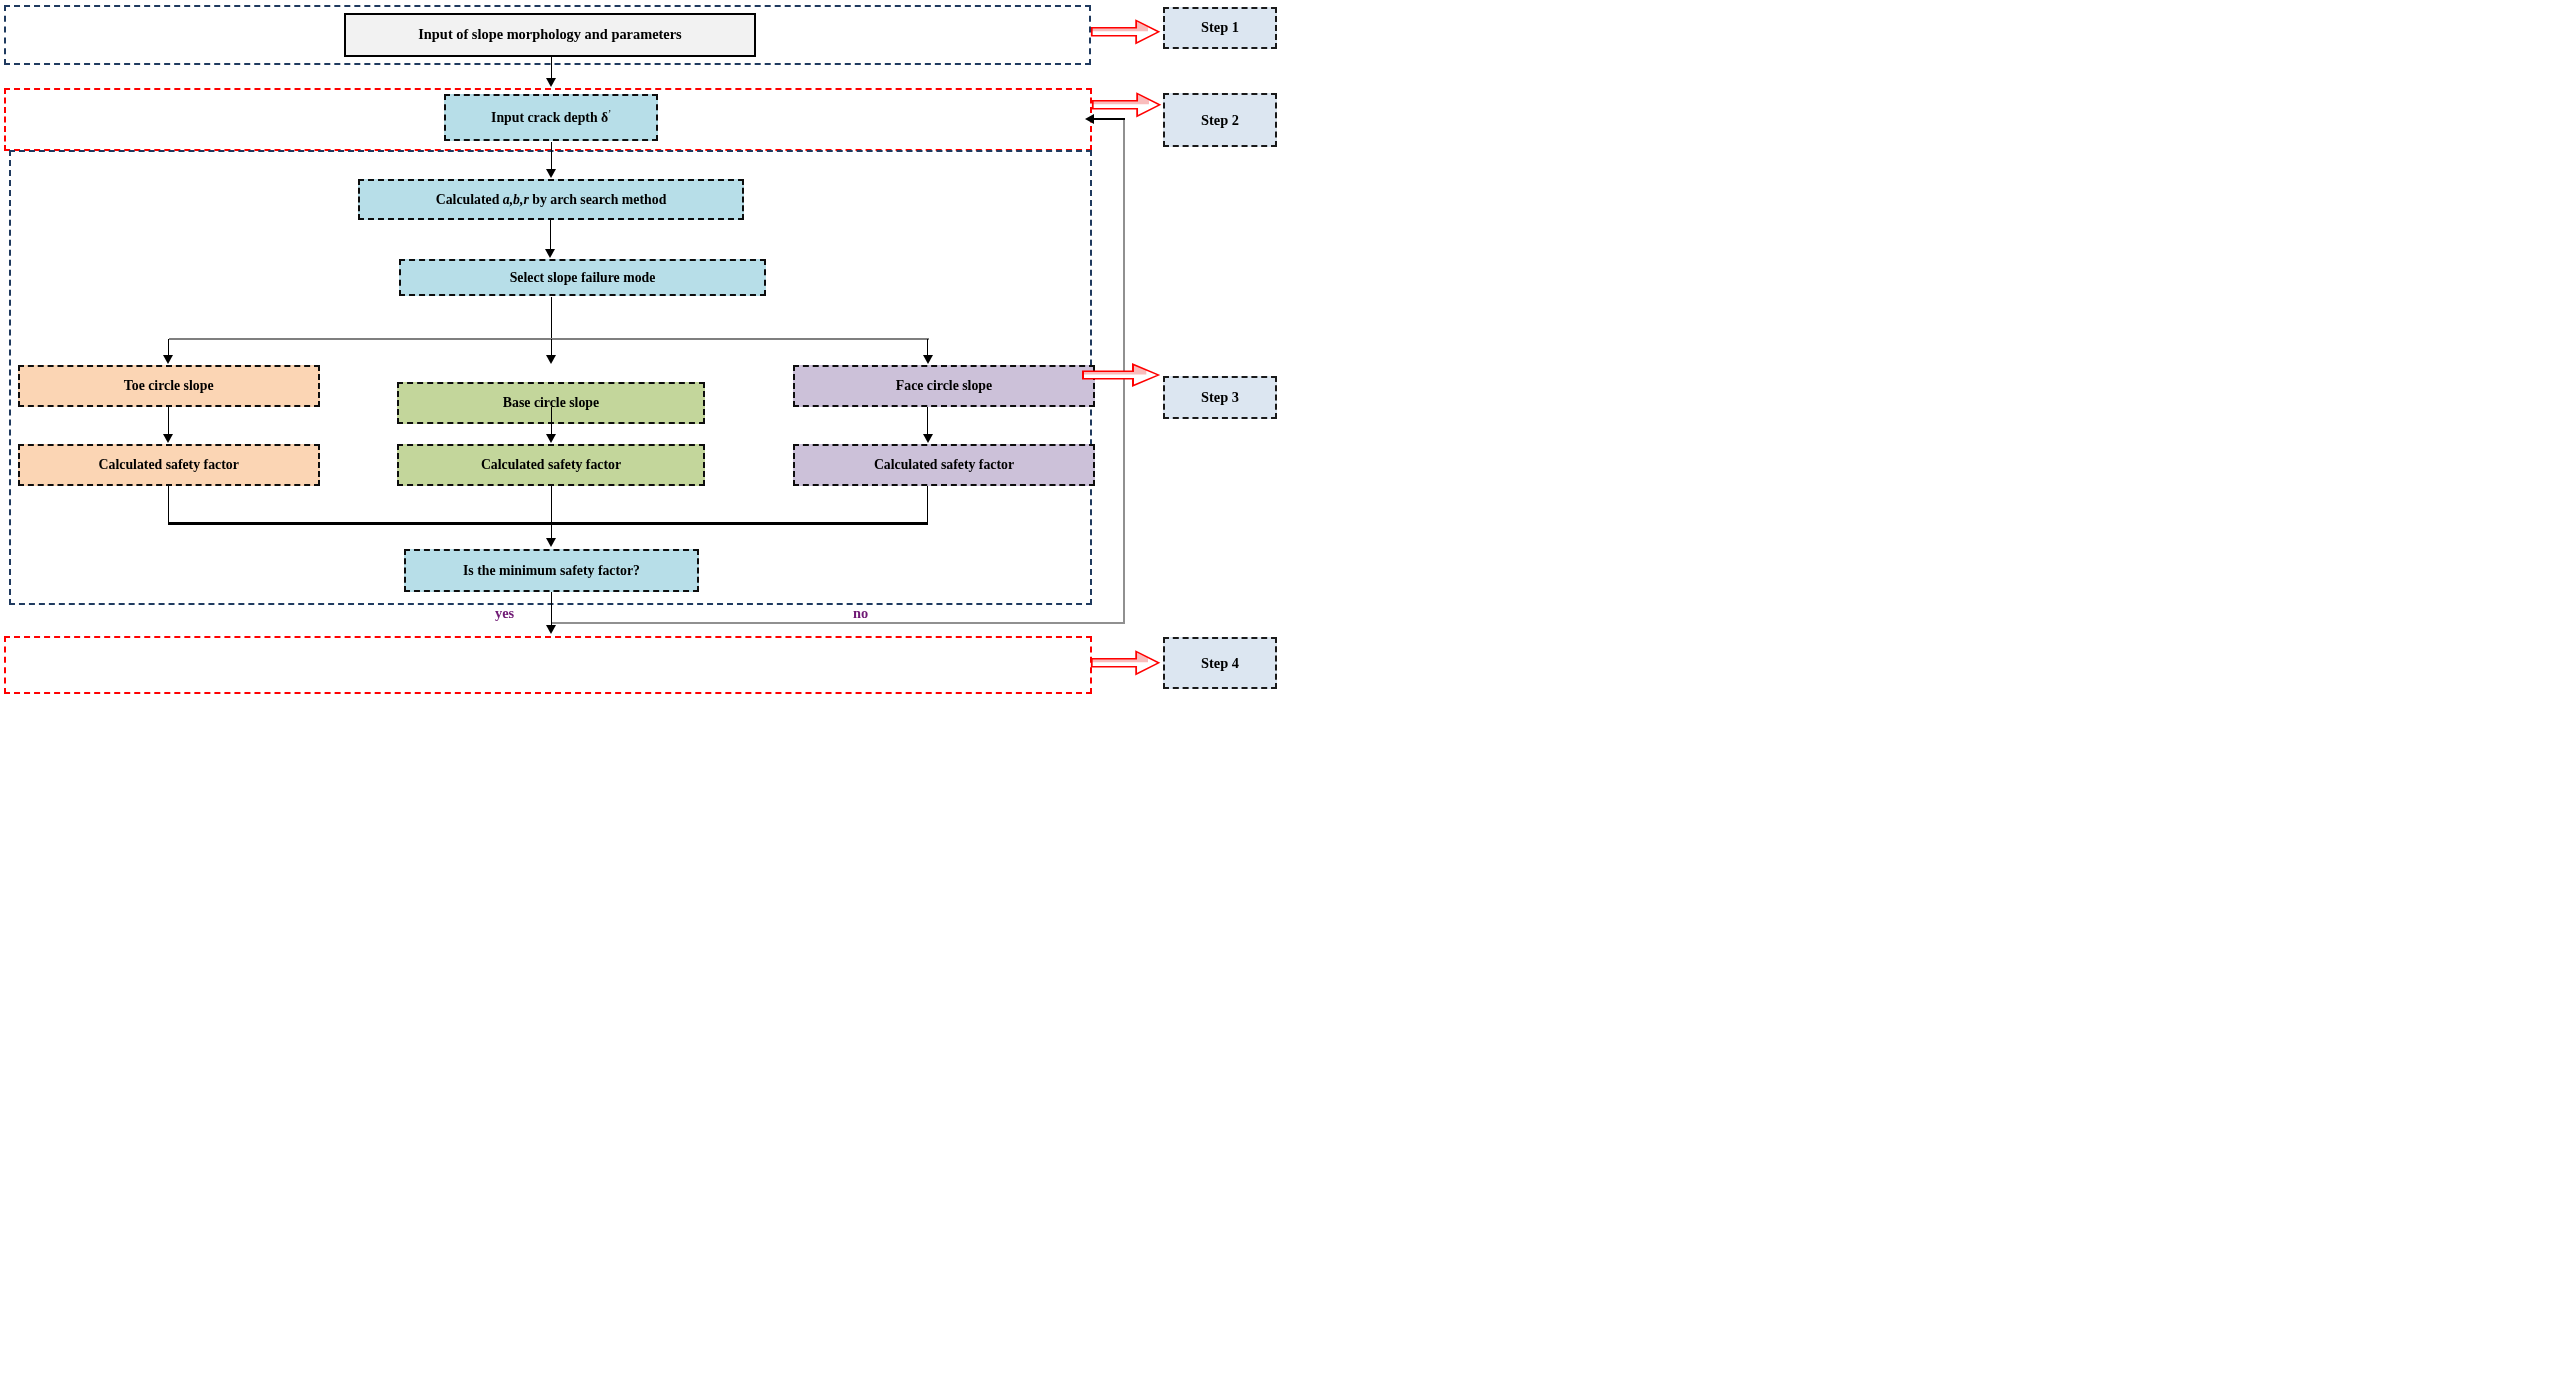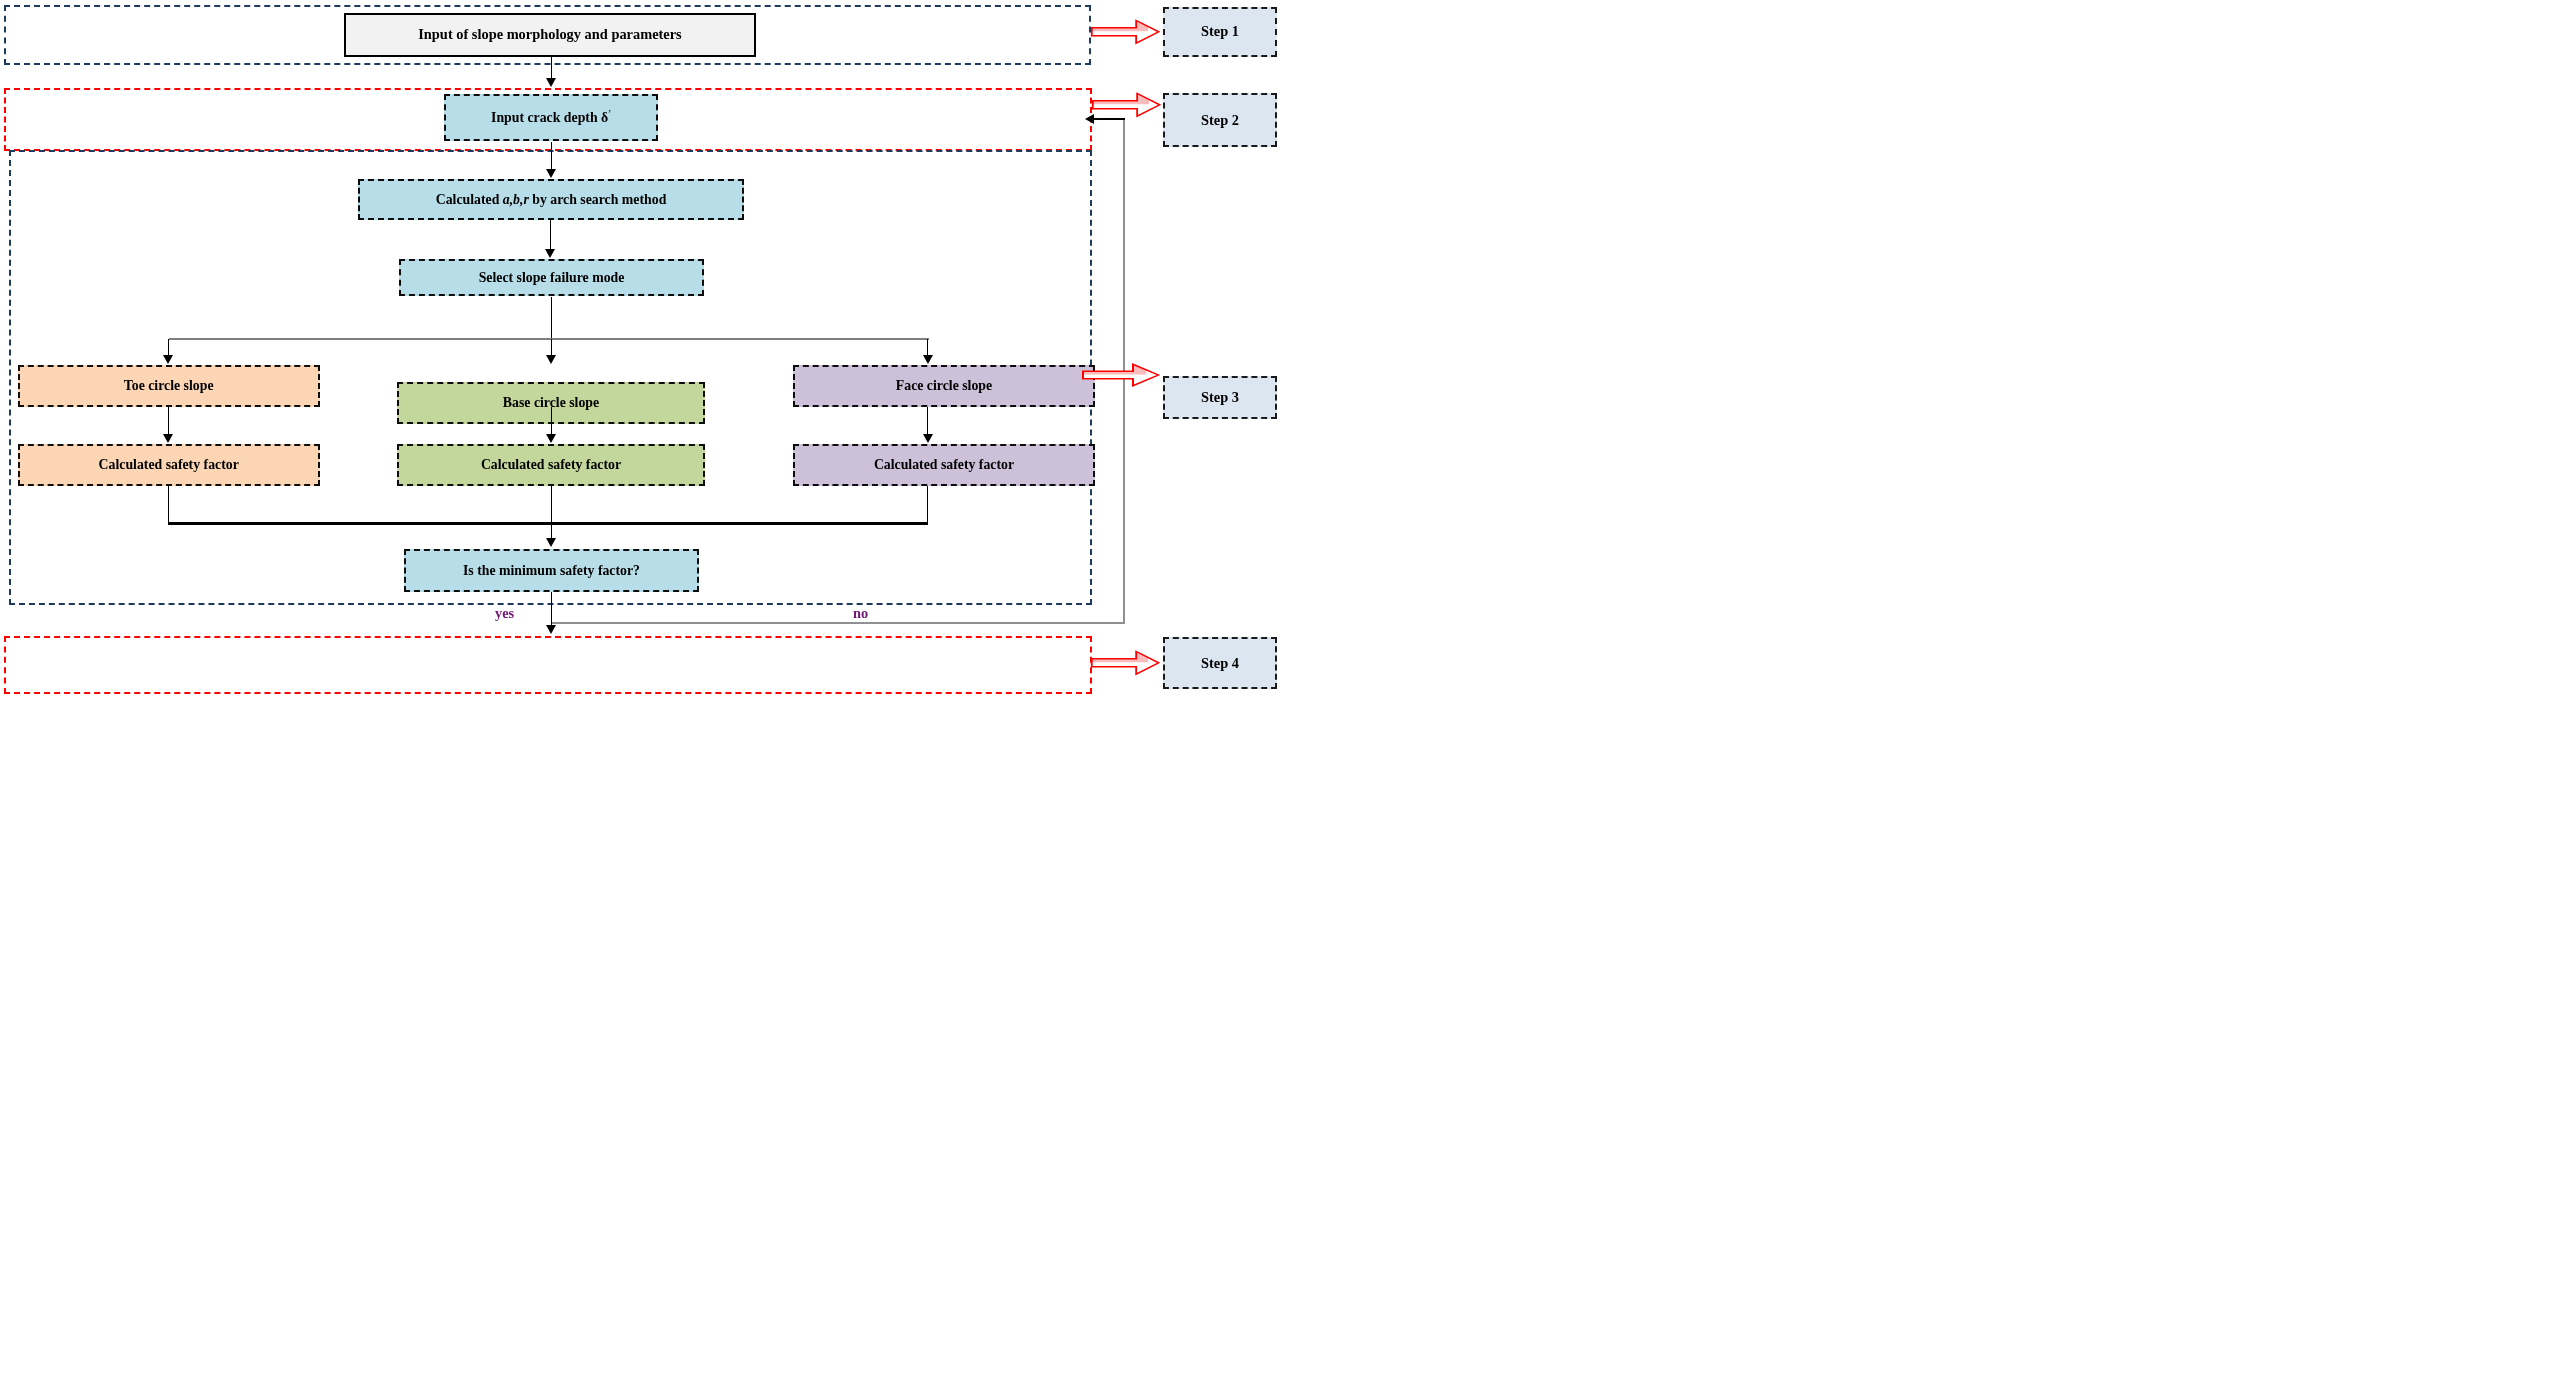--- a/index.html
+++ b/index.html
@@ -77,21 +77,21 @@
   </div>
 
   <div class="node blue" style="left:444px;top:94px;width:214px;height:47px;">
     <span><span>Input crack depth δ</span><sup>’</sup></span>
   </div>
 
   <div class="node blue" style="left:358px;top:179px;width:386px;height:41px;">
     <span><span>Calculated </span><span class="it">a,b,r</span><span> by arch search method</span></span>
   </div>
 
-  <div class="node blue" style="left:399px;top:259px;width:305px;height:37px;align-items:center;">
+  <div class="node blue" style="left:399px;top:259px;width:367px;height:37px;align-items:center;">
     <span>Select slope failure mode</span>
   </div>
 
   <div class="node orange" style="left:17.7px;top:365px;width:302px;height:42px;">
     <span>Toe circle slope</span>
   </div>
   <div class="node green" style="left:397px;top:382px;width:308px;height:42px;">
     <span>Base circle slope</span>
   </div>
   <div class="node purple" style="left:777px;top:365px;width:302px;height:42px;">
@@ -106,21 +106,21 @@
   </div>
   <div class="node purple" style="left:777px;top:444px;width:302px;height:42px;">
     <span>Calculated safety factor</span>
   </div>
 
   <div class="node blue" style="left:404px;top:549px;width:295px;height:43px;">
     <span>Is the minimum safety factor?</span>
   </div>
 
 
-  <div class="step" style="top:6.6px;height:50px;">
+  <div class="step" style="top:6.6px;height:42px;">
     <span>Step 1</span>
   </div>
   <div class="step" style="top:93px;height:54px;">
     <span>Step 2</span>
   </div>
   <div class="step" style="top:353px;height:43px;margin-top:23px;">
     <span>Step 3</span>
   </div>
   <div class="step" style="top:637px;height:52px;">
     <span>Step 4</span>

